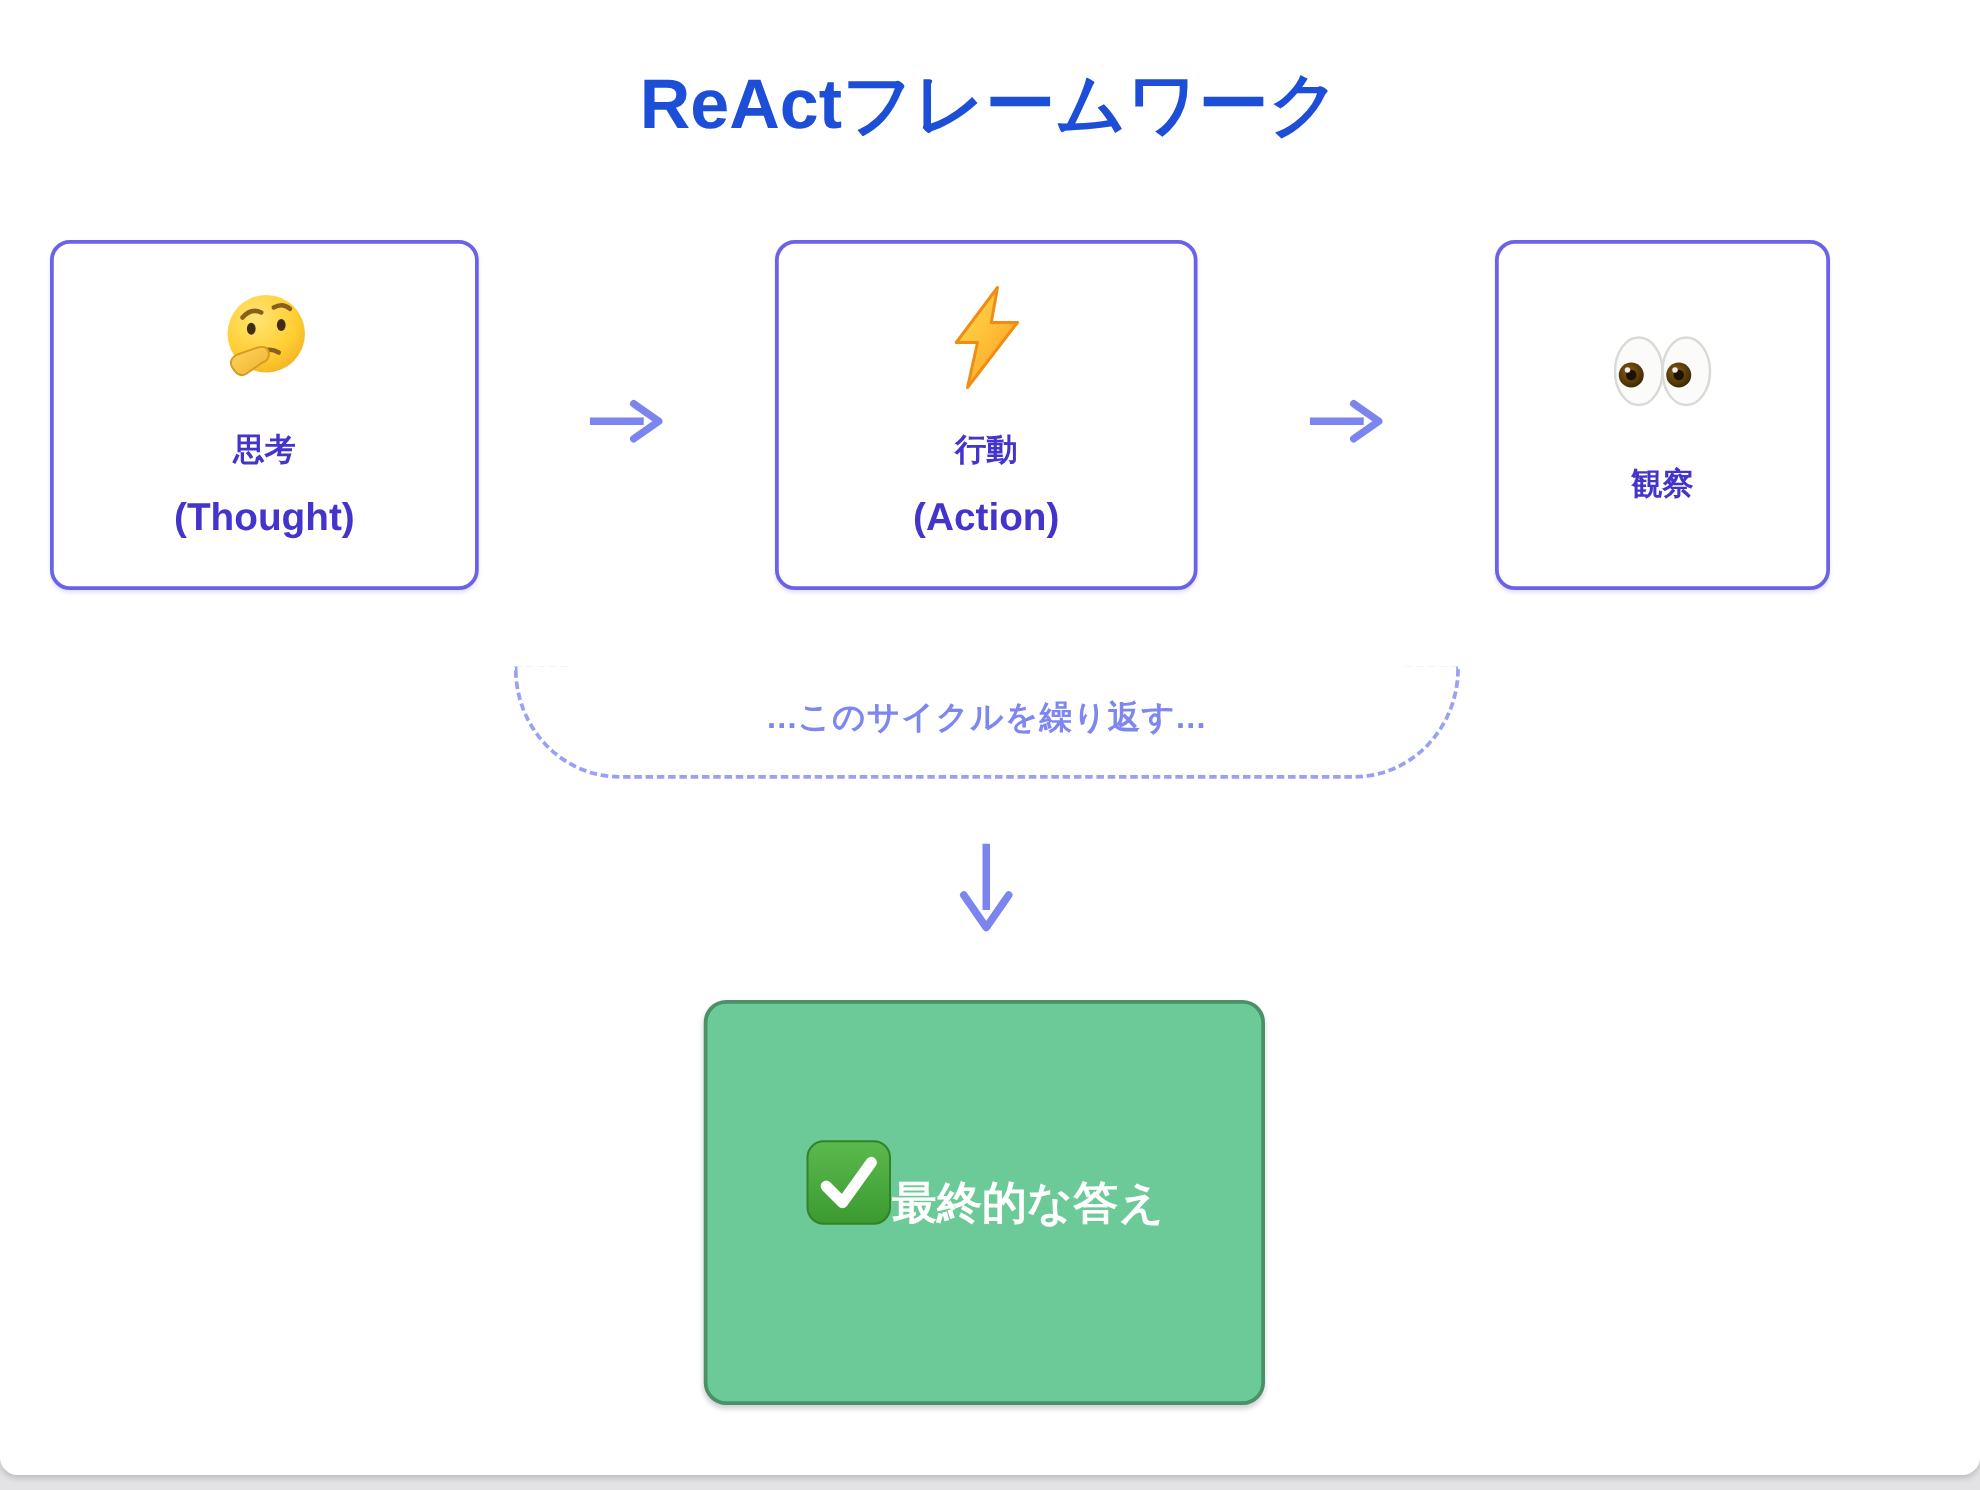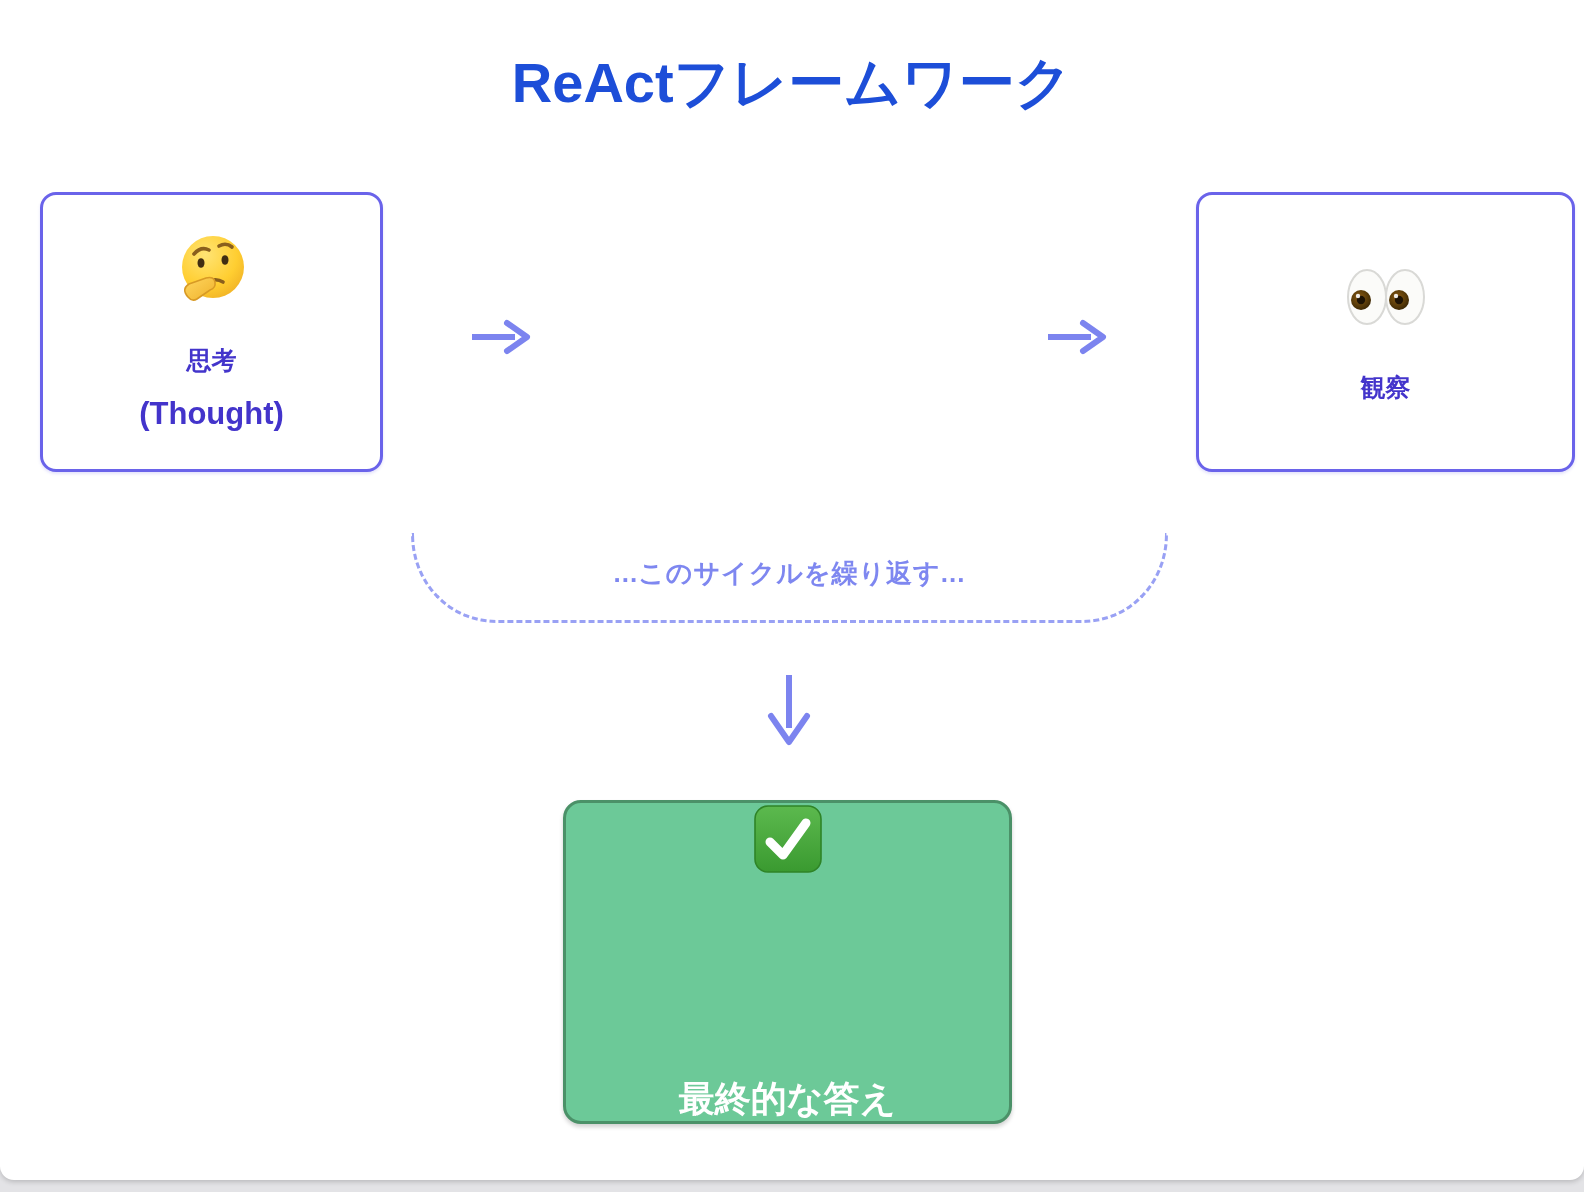--- a/index.html
+++ b/index.html
@@ -43,21 +43,21 @@
     border: 3px solid #6a63ea;
     border-radius: 16px;
     box-shadow: 0 2px 3px rgba(106,99,234,0.18);
     display: flex;
     flex-direction: column;
     align-items: center;
     justify-content: center;
   }
   .step-box.b1 { left: 40px;   width: 343px; }
   .step-box.b2 { left: 620px;  width: 338px; }
-  .step-box.b3 { left: 1196px; width: 379px; }
+  .step-box.b3 { left: 1196px; width: 268px; }
   .step-icon { height: 82px; display: flex; align-items: center; justify-content: center; margin-bottom: 28px; }
   .step-label-ja {
     font-size: 25px;
     font-weight: 700;
     color: #4334cb;
     line-height: 42px;
   }
   .step-label-en {
     font-size: 31px;
     font-weight: 700;
@@ -92,23 +92,23 @@
   
   .final-box {
     position: absolute;
     left: 563px; top: 800px;
     width: 449px; height: 324px;
     background: #6cc998;
     border: 3px solid #4b9168;
     border-radius: 18px;
     box-shadow: 0 3px 4px rgba(0,0,0,0.18);
     display: flex;
-    flex-direction: column;
+    flex-direction: row;
     align-items: center;
-    justify-content: space-between;
+    justify-content: center;
   }
   .final-icon { height: 72px; display: flex; align-items: center; justify-content: center; margin-bottom: 32px; }
   .final-label-ja {
     font-size: 36px;
     font-weight: 700;
     color: #ffffff;
     line-height: 44px;
   }
   .final-label-en {
     font-size: 36px;
@@ -153,20 +153,36 @@
       <div class="step-label-en">(Thought)</div>
     </div>
 
     <div class="arrow-right a1">
       <svg width="64" height="36" viewBox="0 0 64 36">
         <line x1="3" y1="18" x2="46" y2="18" stroke="#7c84ef" stroke-width="6"></line>
         <polyline points="38,4 58,18 38,32" fill="none" stroke="#7c84ef" stroke-width="6" stroke-linejoin="round" stroke-linecap="round"></polyline>
       </svg>
     </div>
 
+    <div class="step-box b2">
+      <div class="step-icon">
+        <svg width="62" height="84" viewBox="0 0 62 84">
+          <defs>
+            <linearGradient id="boltg" x1="0" y1="0" x2="1" y2="1">
+              <stop offset="0%" stop-color="#ffdc55"></stop>
+              <stop offset="45%" stop-color="#ffc13a"></stop>
+              <stop offset="100%" stop-color="#ff9a1d"></stop>
+            </linearGradient>
+          </defs>
+          <path d="M40 2 L7 46 h17 L16 82 L56 30 H35 Z" fill="url(#boltg)" stroke="#f18d15" stroke-width="2.4" stroke-linejoin="round"></path>
+        </svg>
+      </div>
+      <div class="step-label-ja">行動</div>
+      <div class="step-label-en">(Action)</div>
+    </div>
 
     <div class="arrow-right a2">
       <svg width="64" height="36" viewBox="0 0 64 36">
         <line x1="3" y1="18" x2="46" y2="18" stroke="#7c84ef" stroke-width="6"></line>
         <polyline points="38,4 58,18 38,32" fill="none" stroke="#7c84ef" stroke-width="6" stroke-linejoin="round" stroke-linecap="round"></polyline>
       </svg>
     </div>
 
     <div class="step-box b3">
       <div class="step-icon">

